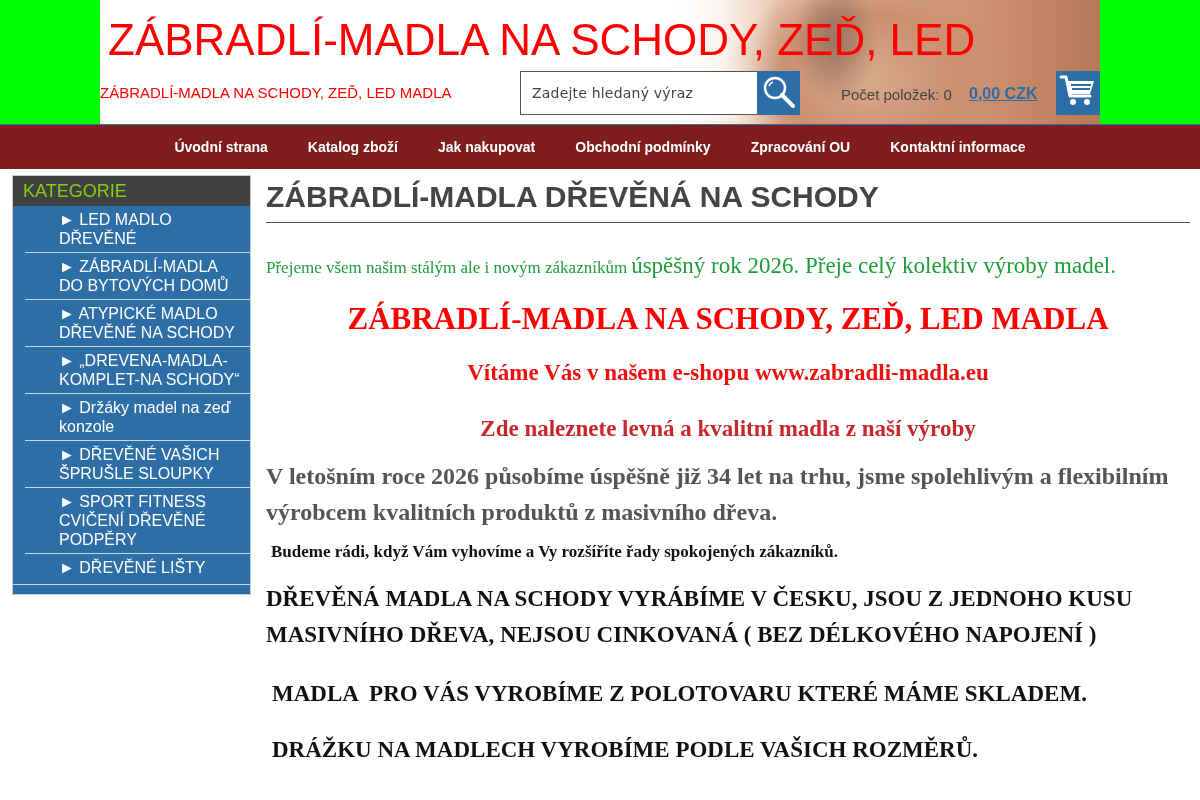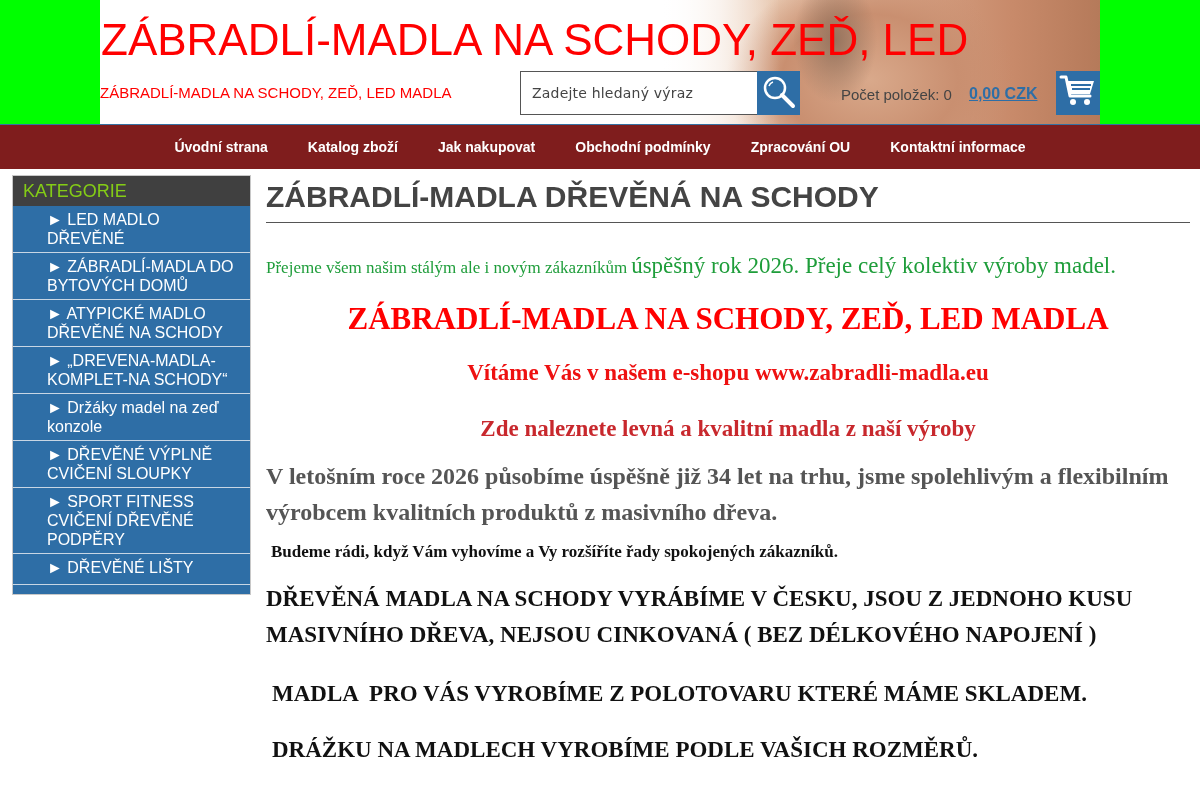--- a/index.html
+++ b/index.html
@@ -13,40 +13,40 @@
     position: absolute; left: 560px; top: 0; width: 440px; height: 124px;
     background:
       radial-gradient(ellipse 60px 90px at 175px 40px, rgba(140,110,90,0.85), rgba(140,110,90,0) 70%),
       radial-gradient(ellipse 160px 120px at 210px 80px, #d9a98b 0%, #c98f70 55%, rgba(201,143,112,0) 90%),
       linear-gradient(90deg, rgba(255,255,255,0) 0%, #e8c8b0 25%, #d7a487 55%, #c88a6a 80%, #b57a5a 100%);
   }
   .header-photo::before {
     content: ""; position: absolute; left: 0; top: 0; width: 120px; height: 124px;
     background: linear-gradient(90deg, #ffffff 0%, rgba(255,255,255,0.6) 50%, rgba(255,255,255,0) 100%);
   }
-  .site-title { position: absolute; left: 1px; top: 16px; font-size: 44px; color: #ff0000; white-space: nowrap; line-height: 48px; }
+  .site-title { position: absolute; left: 8px; top: 16px; font-size: 44px; color: #ff0000; white-space: nowrap; line-height: 48px; }
   .site-subtitle { position: absolute; left: 0; top: 84px; font-size: 15px; color: #ff0000; white-space: nowrap; }
 
   .search-box { position: absolute; left: 420px; top: 71px; width: 280px; height: 44px; display: flex; }
   .search-input { width: 237px; height: 44px; border: 1px solid #555; border-right: none; background: #fff; padding: 0 11px; font-size: 14px; color: #333; font-family: "DejaVu Sans", sans-serif; outline: none; letter-spacing: 0.2px; }
   .search-input::placeholder { color: #444; }
   .search-btn { width: 43px; height: 44px; background: #2e6ea6; border: none; display: flex; align-items: center; justify-content: center; cursor: pointer; }
 
   .cart-info { position: absolute; left: 741px; top: 86px; font-size: 15px; color: #444; white-space: nowrap; }
   .cart-price { position: absolute; left: 869px; top: 85px; font-size: 16px; color: #2e6ea6; font-weight: bold; text-decoration: underline; white-space: nowrap; }
   .cart-btn { position: absolute; left: 956px; top: 71px; width: 44px; height: 44px; background: #2e6ea6; display: flex; align-items: center; justify-content: center; cursor: pointer; }
 
   
   .nav { position: absolute; left: 0; top: 124px; width: 1200px; height: 45px; background: #7f1d1d; border-top: 1px solid #3672a3; display: flex; justify-content: center; align-items: center; }
   .nav a { color: #ffffff; font-size: 14px; font-weight: bold; text-decoration: none; padding: 0 20px; white-space: nowrap; }
 
   
   .sidebar { position: absolute; left: 12px; top: 175px; width: 239px; border: 1px solid #c8c8c8; background: #2e6ea6; }
   .sidebar-head { background: #404040; color: #84cc16; font-size: 18px; height: 30px; line-height: 30px; padding-left: 10px; }
-  .sidebar-item { display: block; color: #ffffff; font-size: 16px; line-height: 19px; padding: 4px 10px 4px 34px; border-top: 1px solid #c8d6e4; text-decoration: none; cursor: pointer; }
+  .sidebar-item { display: block; color: #ffffff; font-size: 16px; line-height: 19px; padding: 4px 10px 4px 34px; border-top: 1px solid #c8d6e4; text-decoration: none; cursor: pointer; margin-left: 12px; }
   .sidebar-item:first-of-type { border-top: none; }
   .sidebar-foot { height: 10px; border-top: 1px solid #c8d6e4; margin-top: 3px; }
 
   
   .main { position: absolute; left: 266px; top: 175px; width: 924px; }
   .page-title { font-size: 30px; font-weight: bold; color: #444; line-height: 44px; padding-bottom: 3px; border-bottom: 1px solid #555; }
   .p-greet { color: #1e9d3a; font-family: "Liberation Serif", serif; margin-top: 30px; white-space: nowrap; }
   .p-greet .sm { font-size: 17px; }
   .p-greet .lg { font-size: 23px; }
   .p-red-big { text-align: center; color: #ff0000; font-family: "Liberation Serif", serif; font-weight: bold; font-size: 31px; margin-top: 22px; white-space: nowrap; }
@@ -106,21 +106,21 @@
   <a>Kontaktní informace</a>
 </nav>
 
 <aside class="sidebar">
   <div class="sidebar-head">KATEGORIE</div>
   <a class="sidebar-item">► LED MADLO DŘEVĚNÉ</a>
   <a class="sidebar-item">► ZÁBRADLÍ-MADLA DO BYTOVÝCH DOMŮ</a>
   <a class="sidebar-item">► ATYPICKÉ MADLO DŘEVĚNÉ NA SCHODY</a>
   <a class="sidebar-item">► „DREVENA-MADLA-KOMPLET-NA SCHODY“</a>
   <a class="sidebar-item">► Držáky madel na zeď konzole</a>
-  <a class="sidebar-item">► DŘEVĚNÉ VÝPLNĚ CVIČENÍ SLOUPKY</a>
+  <a class="sidebar-item">► DŘEVĚNÉ VAŠICH ŠPRUŠLE SLOUPKY</a>
   <a class="sidebar-item">► SPORT FITNESS CVIČENÍ DŘEVĚNÉ PODPĚRY</a>
   <a class="sidebar-item">► DŘEVĚNÉ LIŠTY</a>
   <div class="sidebar-foot"></div>
 </aside>
 
 <main class="main">
   <h1 class="page-title">ZÁBRADLÍ-MADLA DŘEVĚNÁ NA SCHODY</h1>
   <p class="p-greet">
     <span class="sm">Přejeme všem našim stálým ale i novým zákazníkům</span>
     <span class="lg">úspěšný rok 2026. Přeje celý kolektiv výroby madel.</span>

